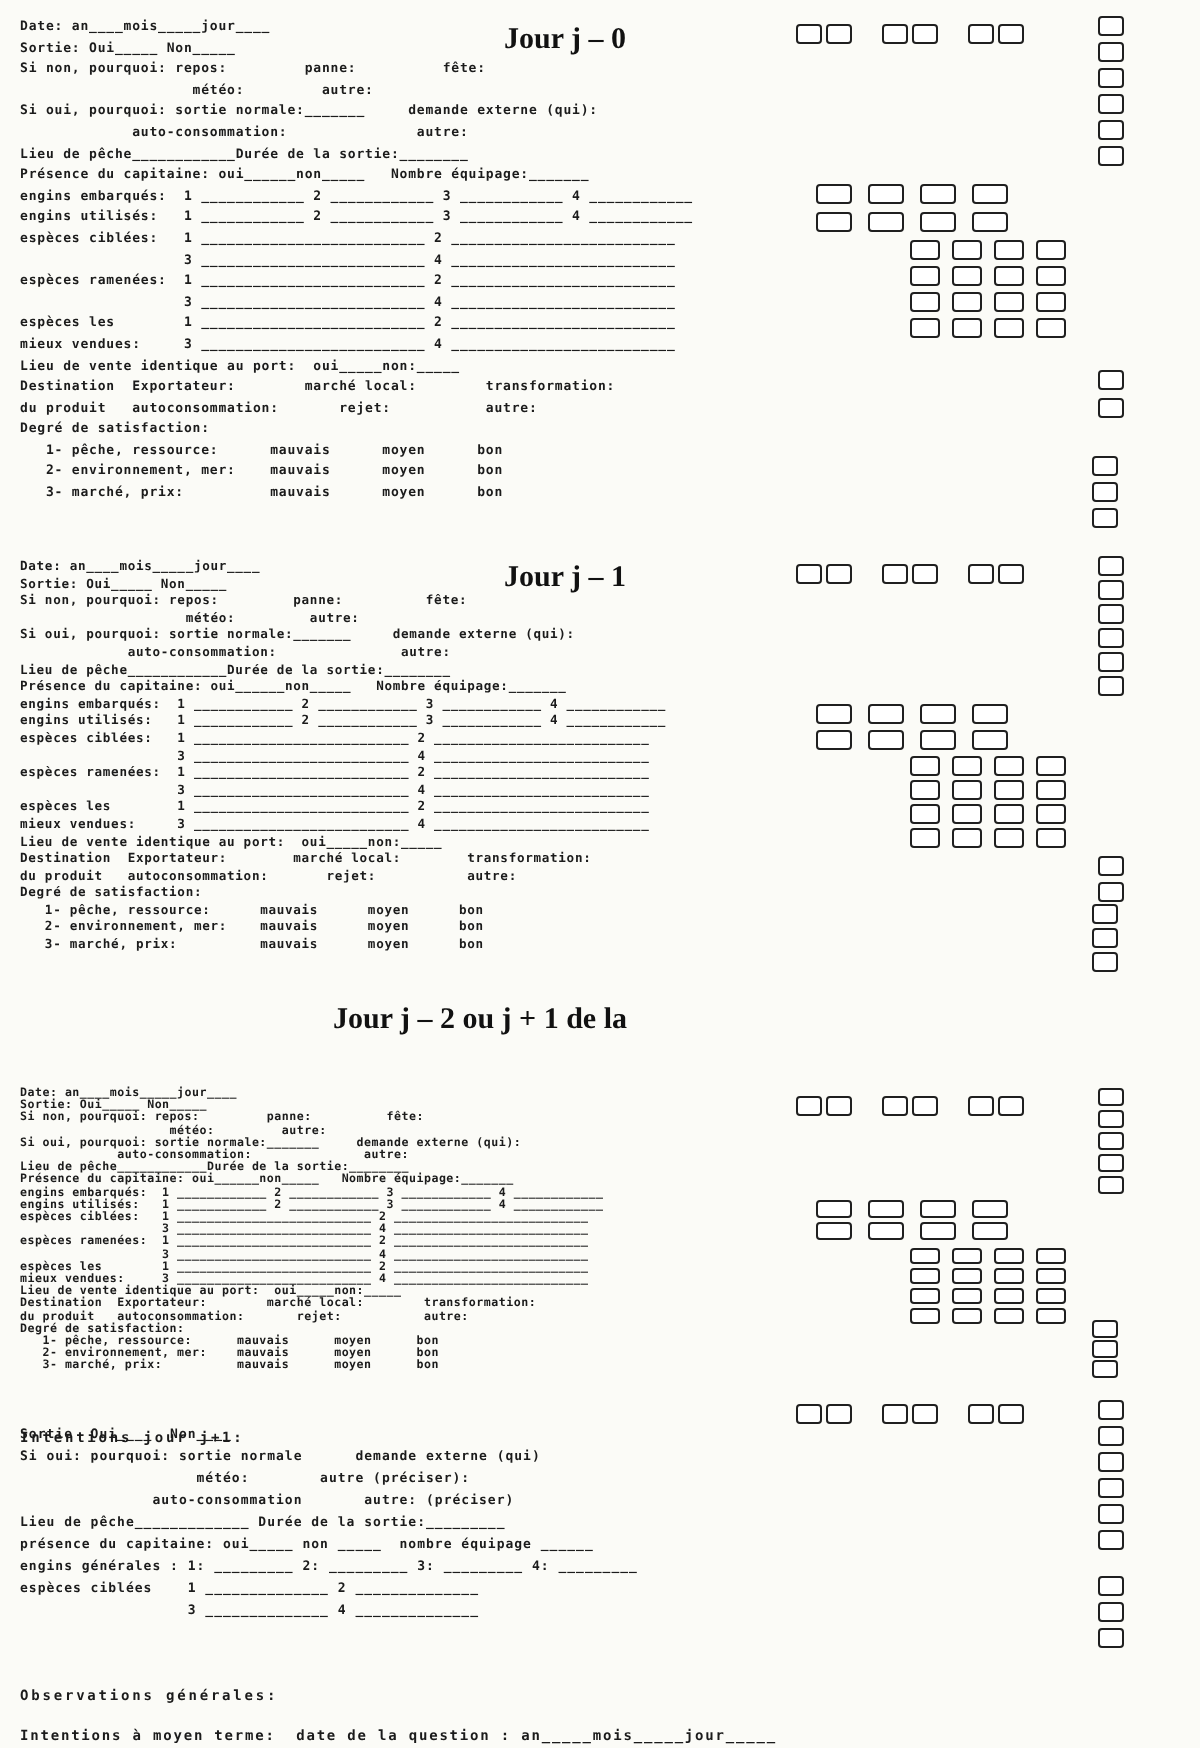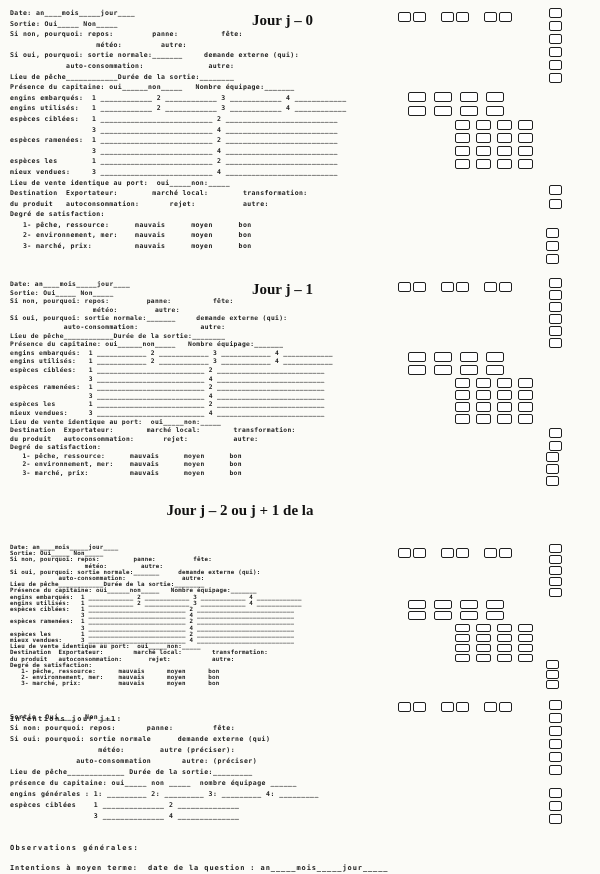--- a/index.html
+++ b/index.html
@@ -136,21 +136,20 @@
       <div class="fline">du produit   autoconsommation:       rejet:           autre:</div>
       <div class="fline">Degré de satisfaction:</div>
       <div class="fline">   1- pêche, ressource:      mauvais      moyen      bon</div>
       <div class="fline">   2- environnement, mer:    mauvais      moyen      bon</div>
       <div class="fline">   3- marché, prix:          mauvais      moyen      bon</div>
     </div>
 
   <div class="mini-hdr" style="left:10px; top:715px;">Intentions jour j+1:</div>
   <div class="sec sec4" style="top:712px;">
       <div class="fline">Sortie  Oui____  Non____</div>
-      <div class="fline">Si non: pourquoi: repos:       panne:         fête:</div>
       <div class="fline">Si oui: pourquoi: sortie normale      demande externe (qui)</div>
       <div class="fline">                    météo:        autre (préciser):</div>
       <div class="fline">               auto-consommation       autre: (préciser)</div>
       <div class="fline">Lieu de pêche_____________ Durée de la sortie:_________</div>
       <div class="fline">présence du capitaine: oui_____ non _____  nombre équipage ______</div>
       <div class="fline">engins générales : 1: _________ 2: _________ 3: _________ 4: _________</div>
       <div class="fline">espèces ciblées    1 ______________ 2 ______________</div>
       <div class="fline">                   3 ______________ 4 ______________</div>
     </div>
 

